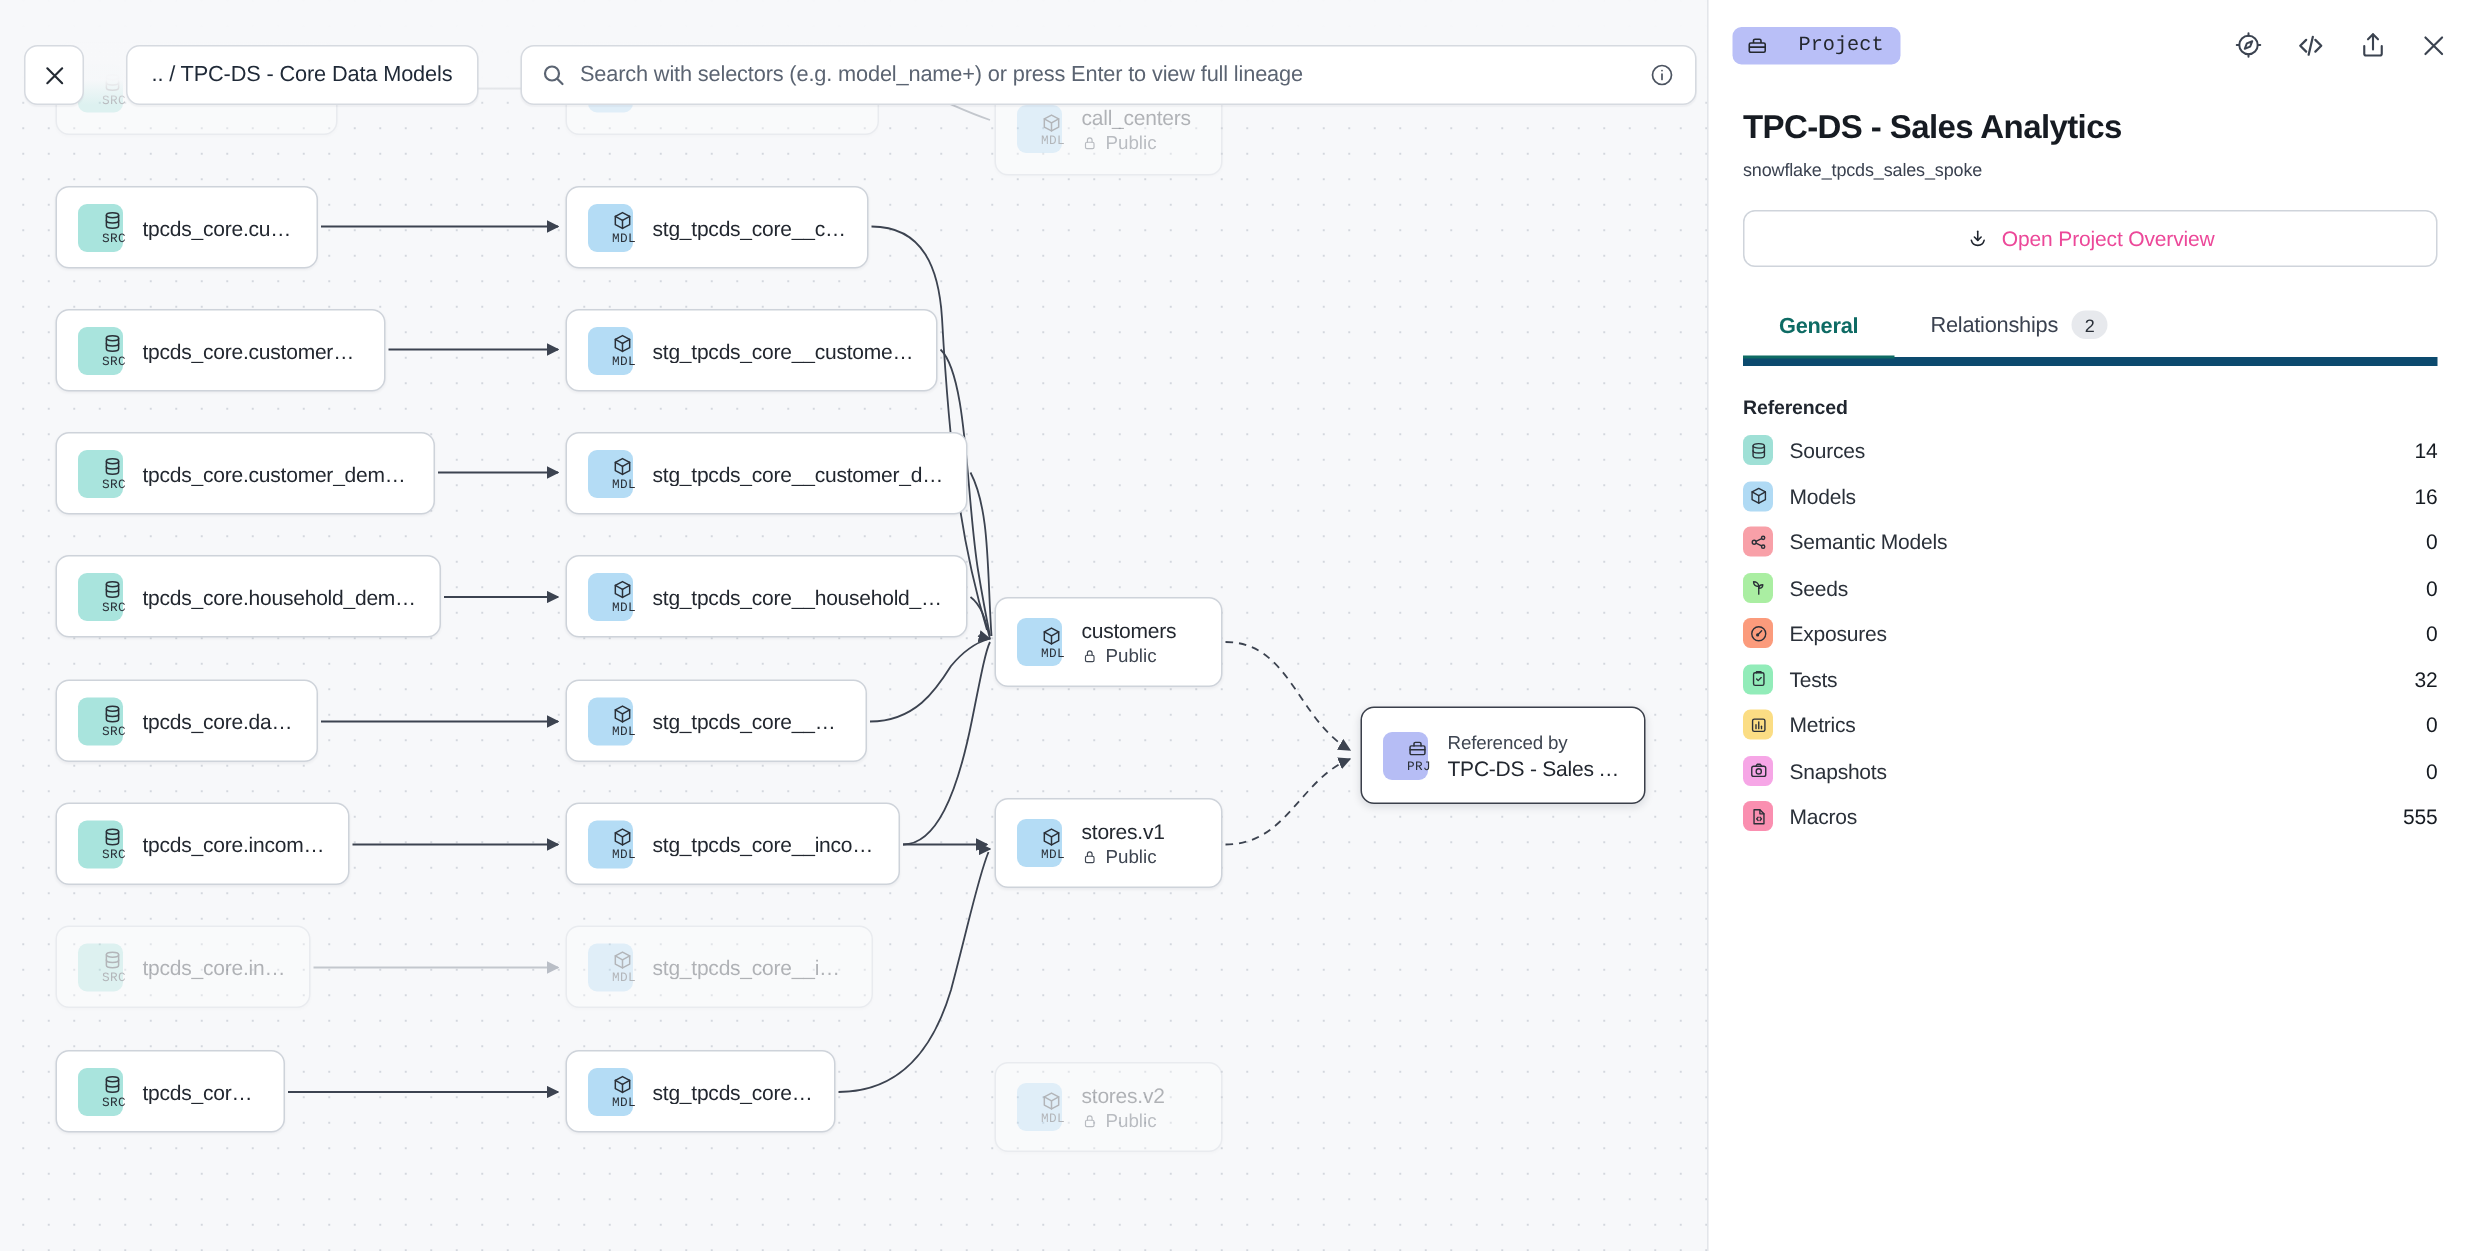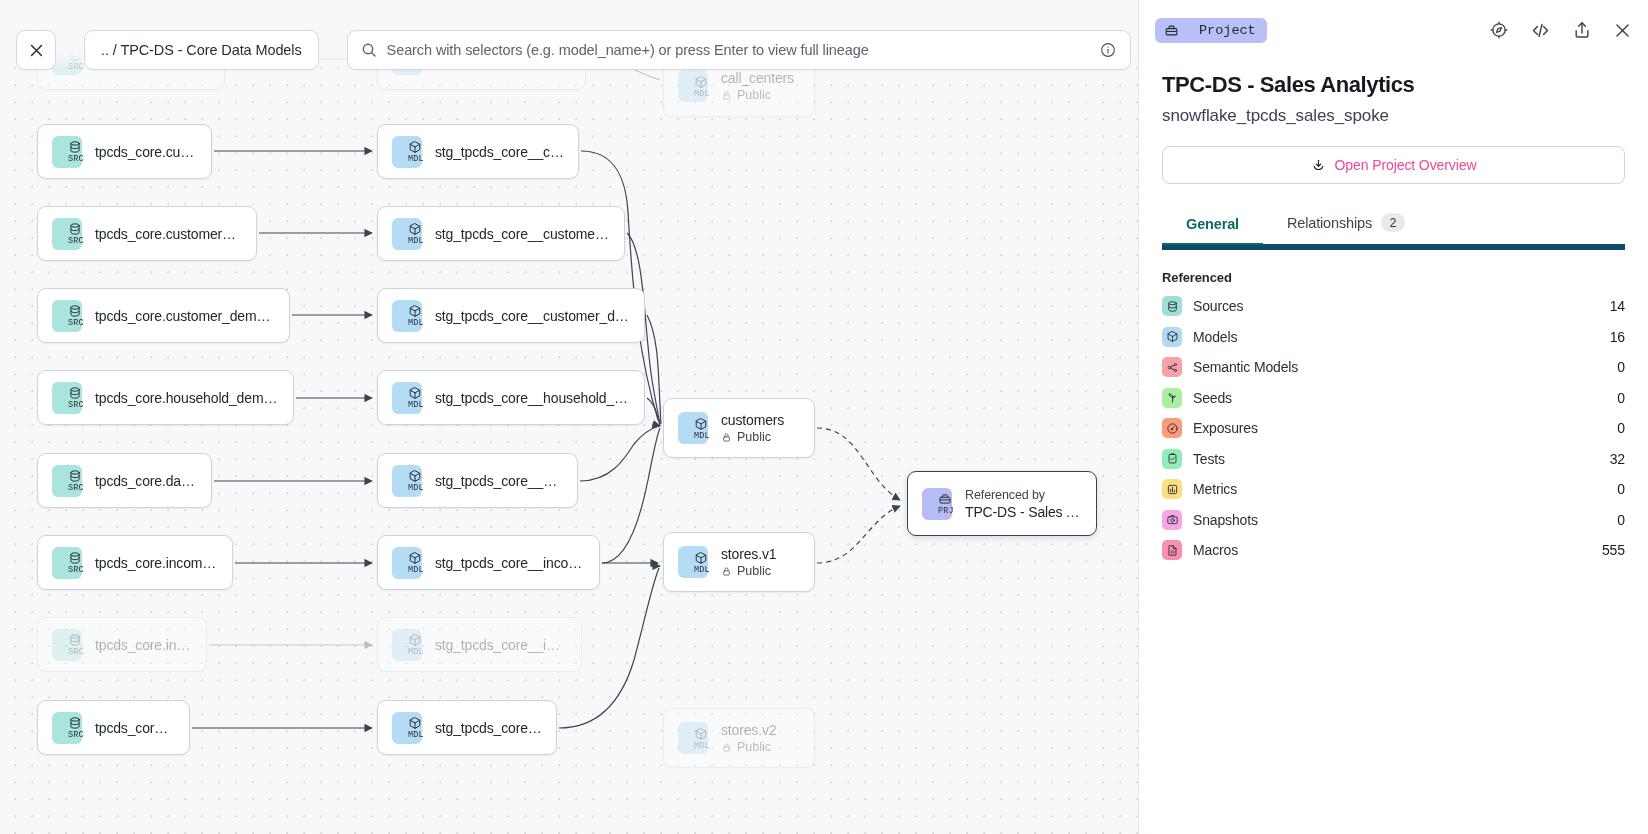--- a/index.html
+++ b/index.html
@@ -162,21 +162,21 @@
   .act { cursor: pointer; line-height: 0; }
 
   #proj-title {
     font-size: 22px; font-weight: bold;
     color: #161b22;
     letter-spacing: -0.4px;
     margin-top: 14px;
     padding-left: 7px;
   }
   #proj-sub {
-    font-size: 17px;
+    font-size: 12px;
     color: #3b4250;
     margin-top: 8px;
     padding-left: 7px;
     letter-spacing: -0.1px;
   }
   #overview-btn {
     margin: 20px 7px 0 7px;
     height: 38px;
     border: 1px solid #cfd4db;
     border-radius: 8px;

